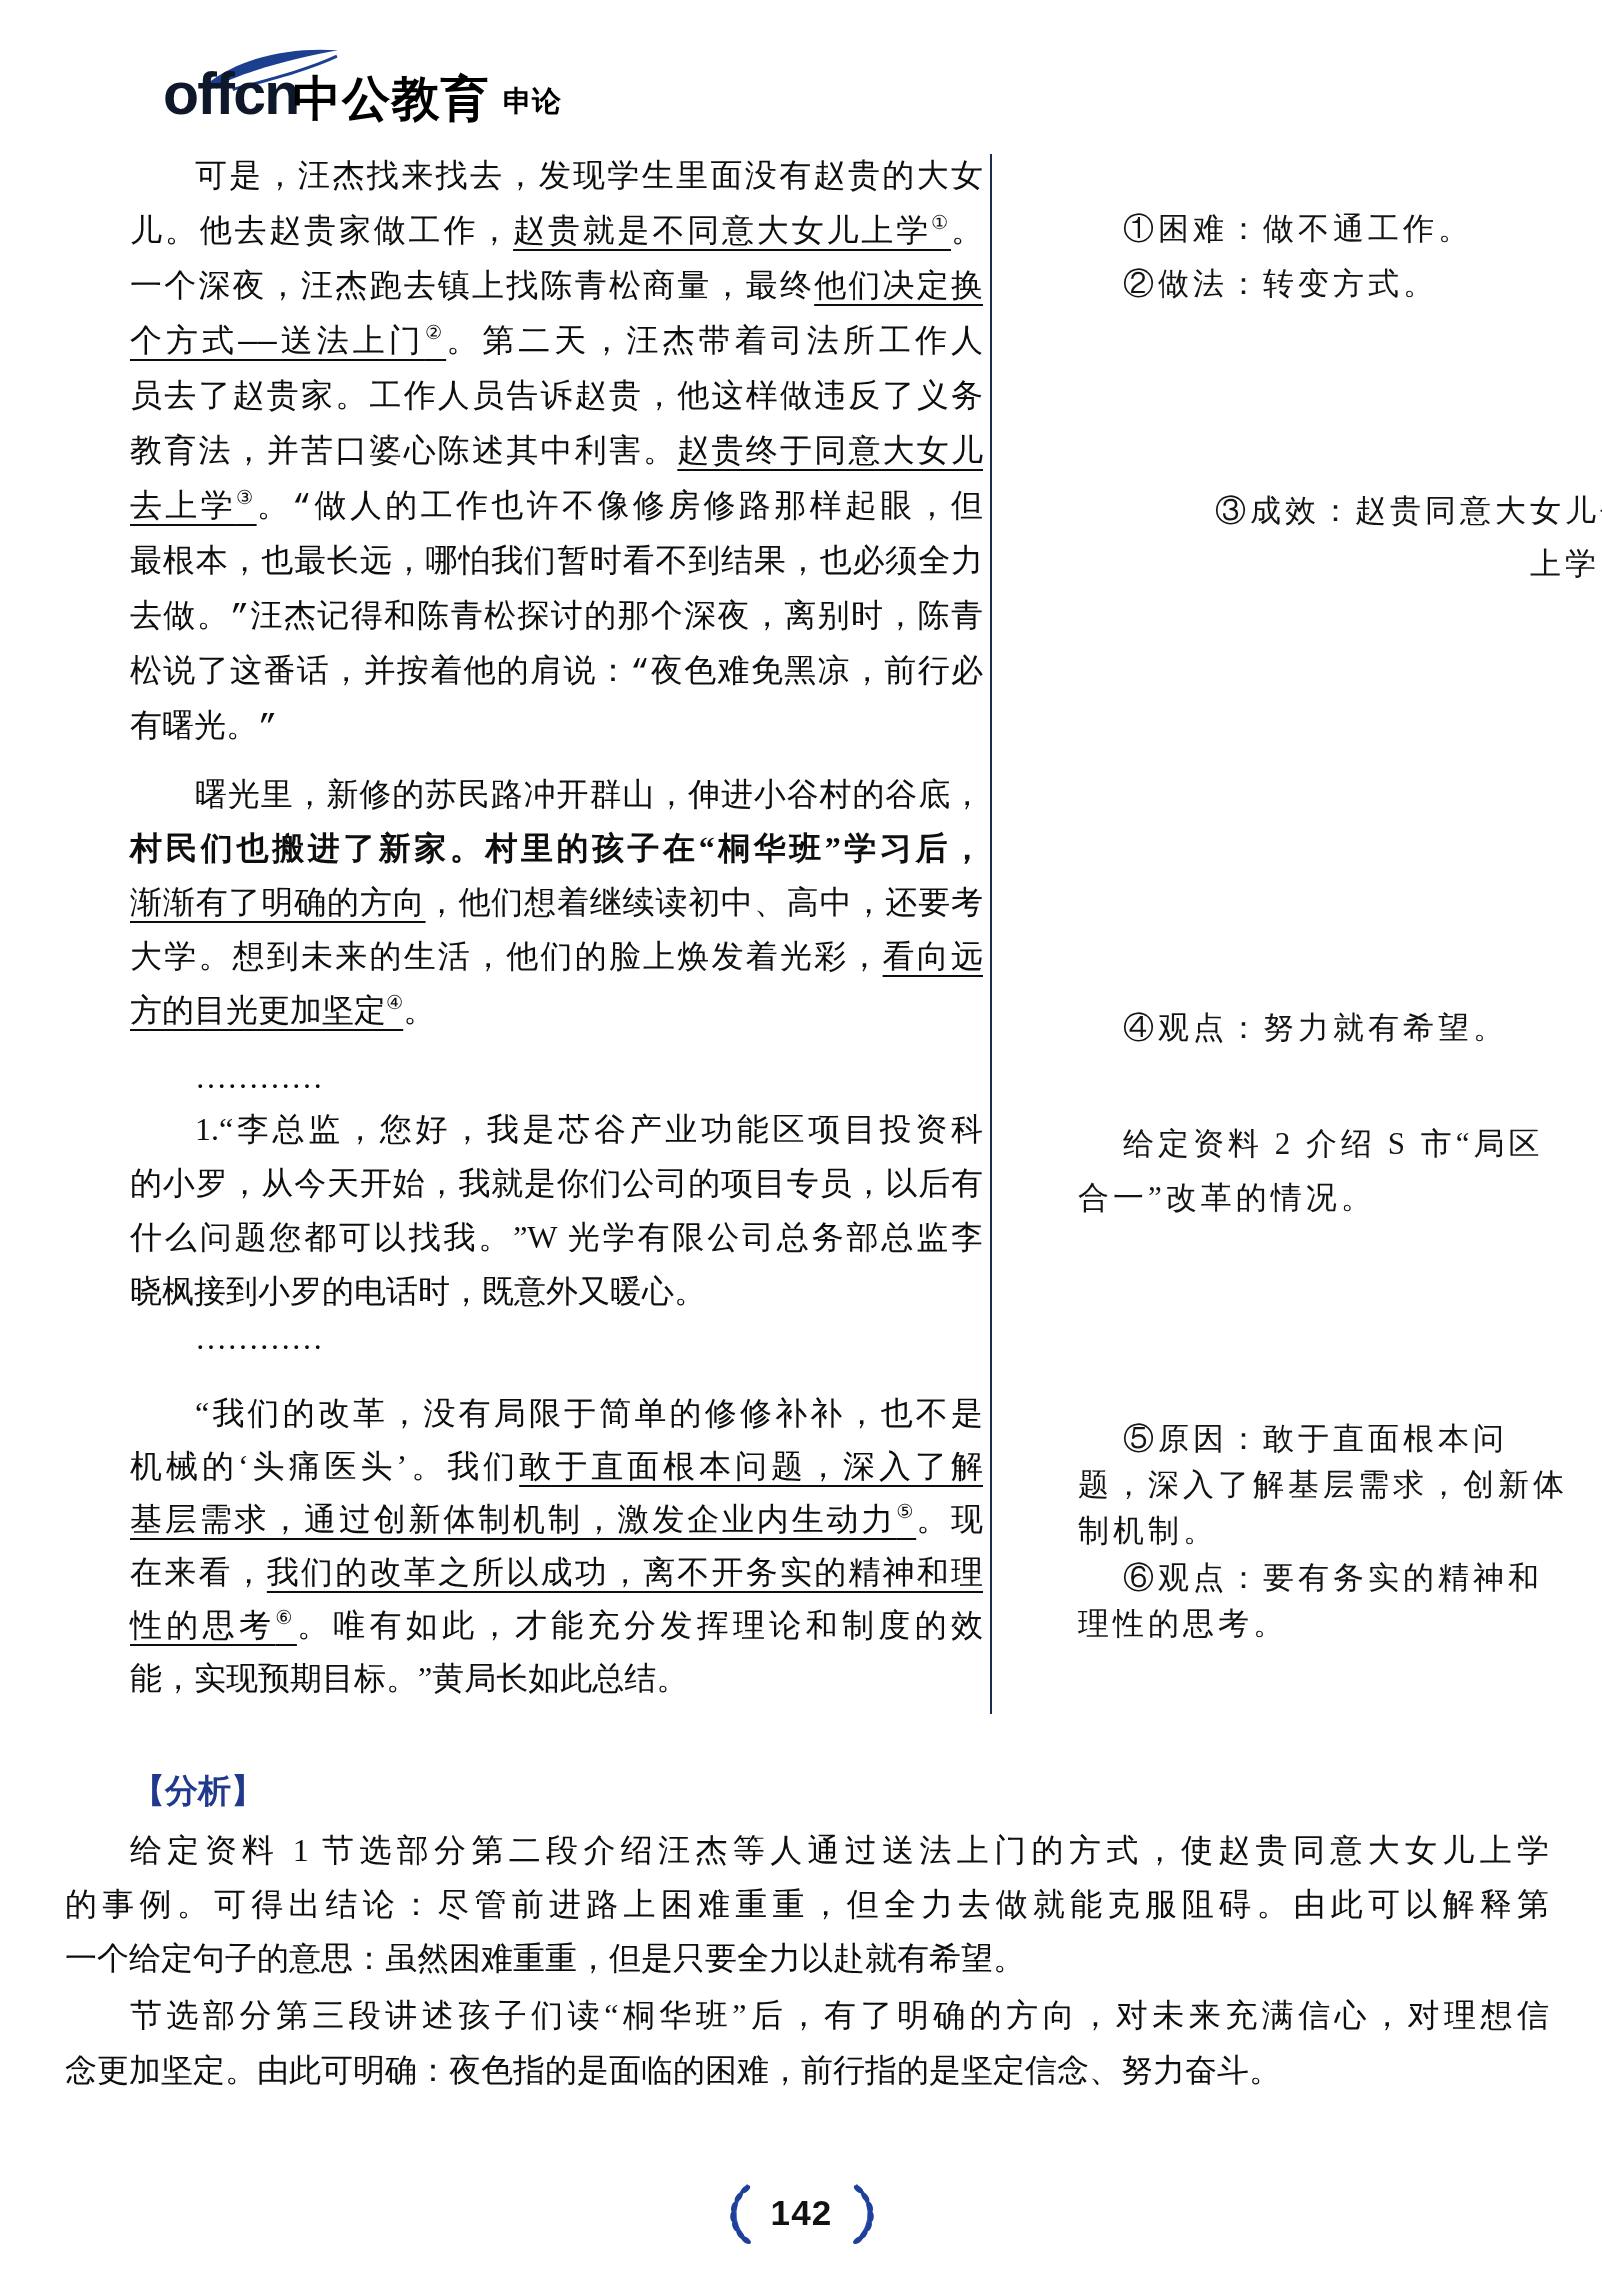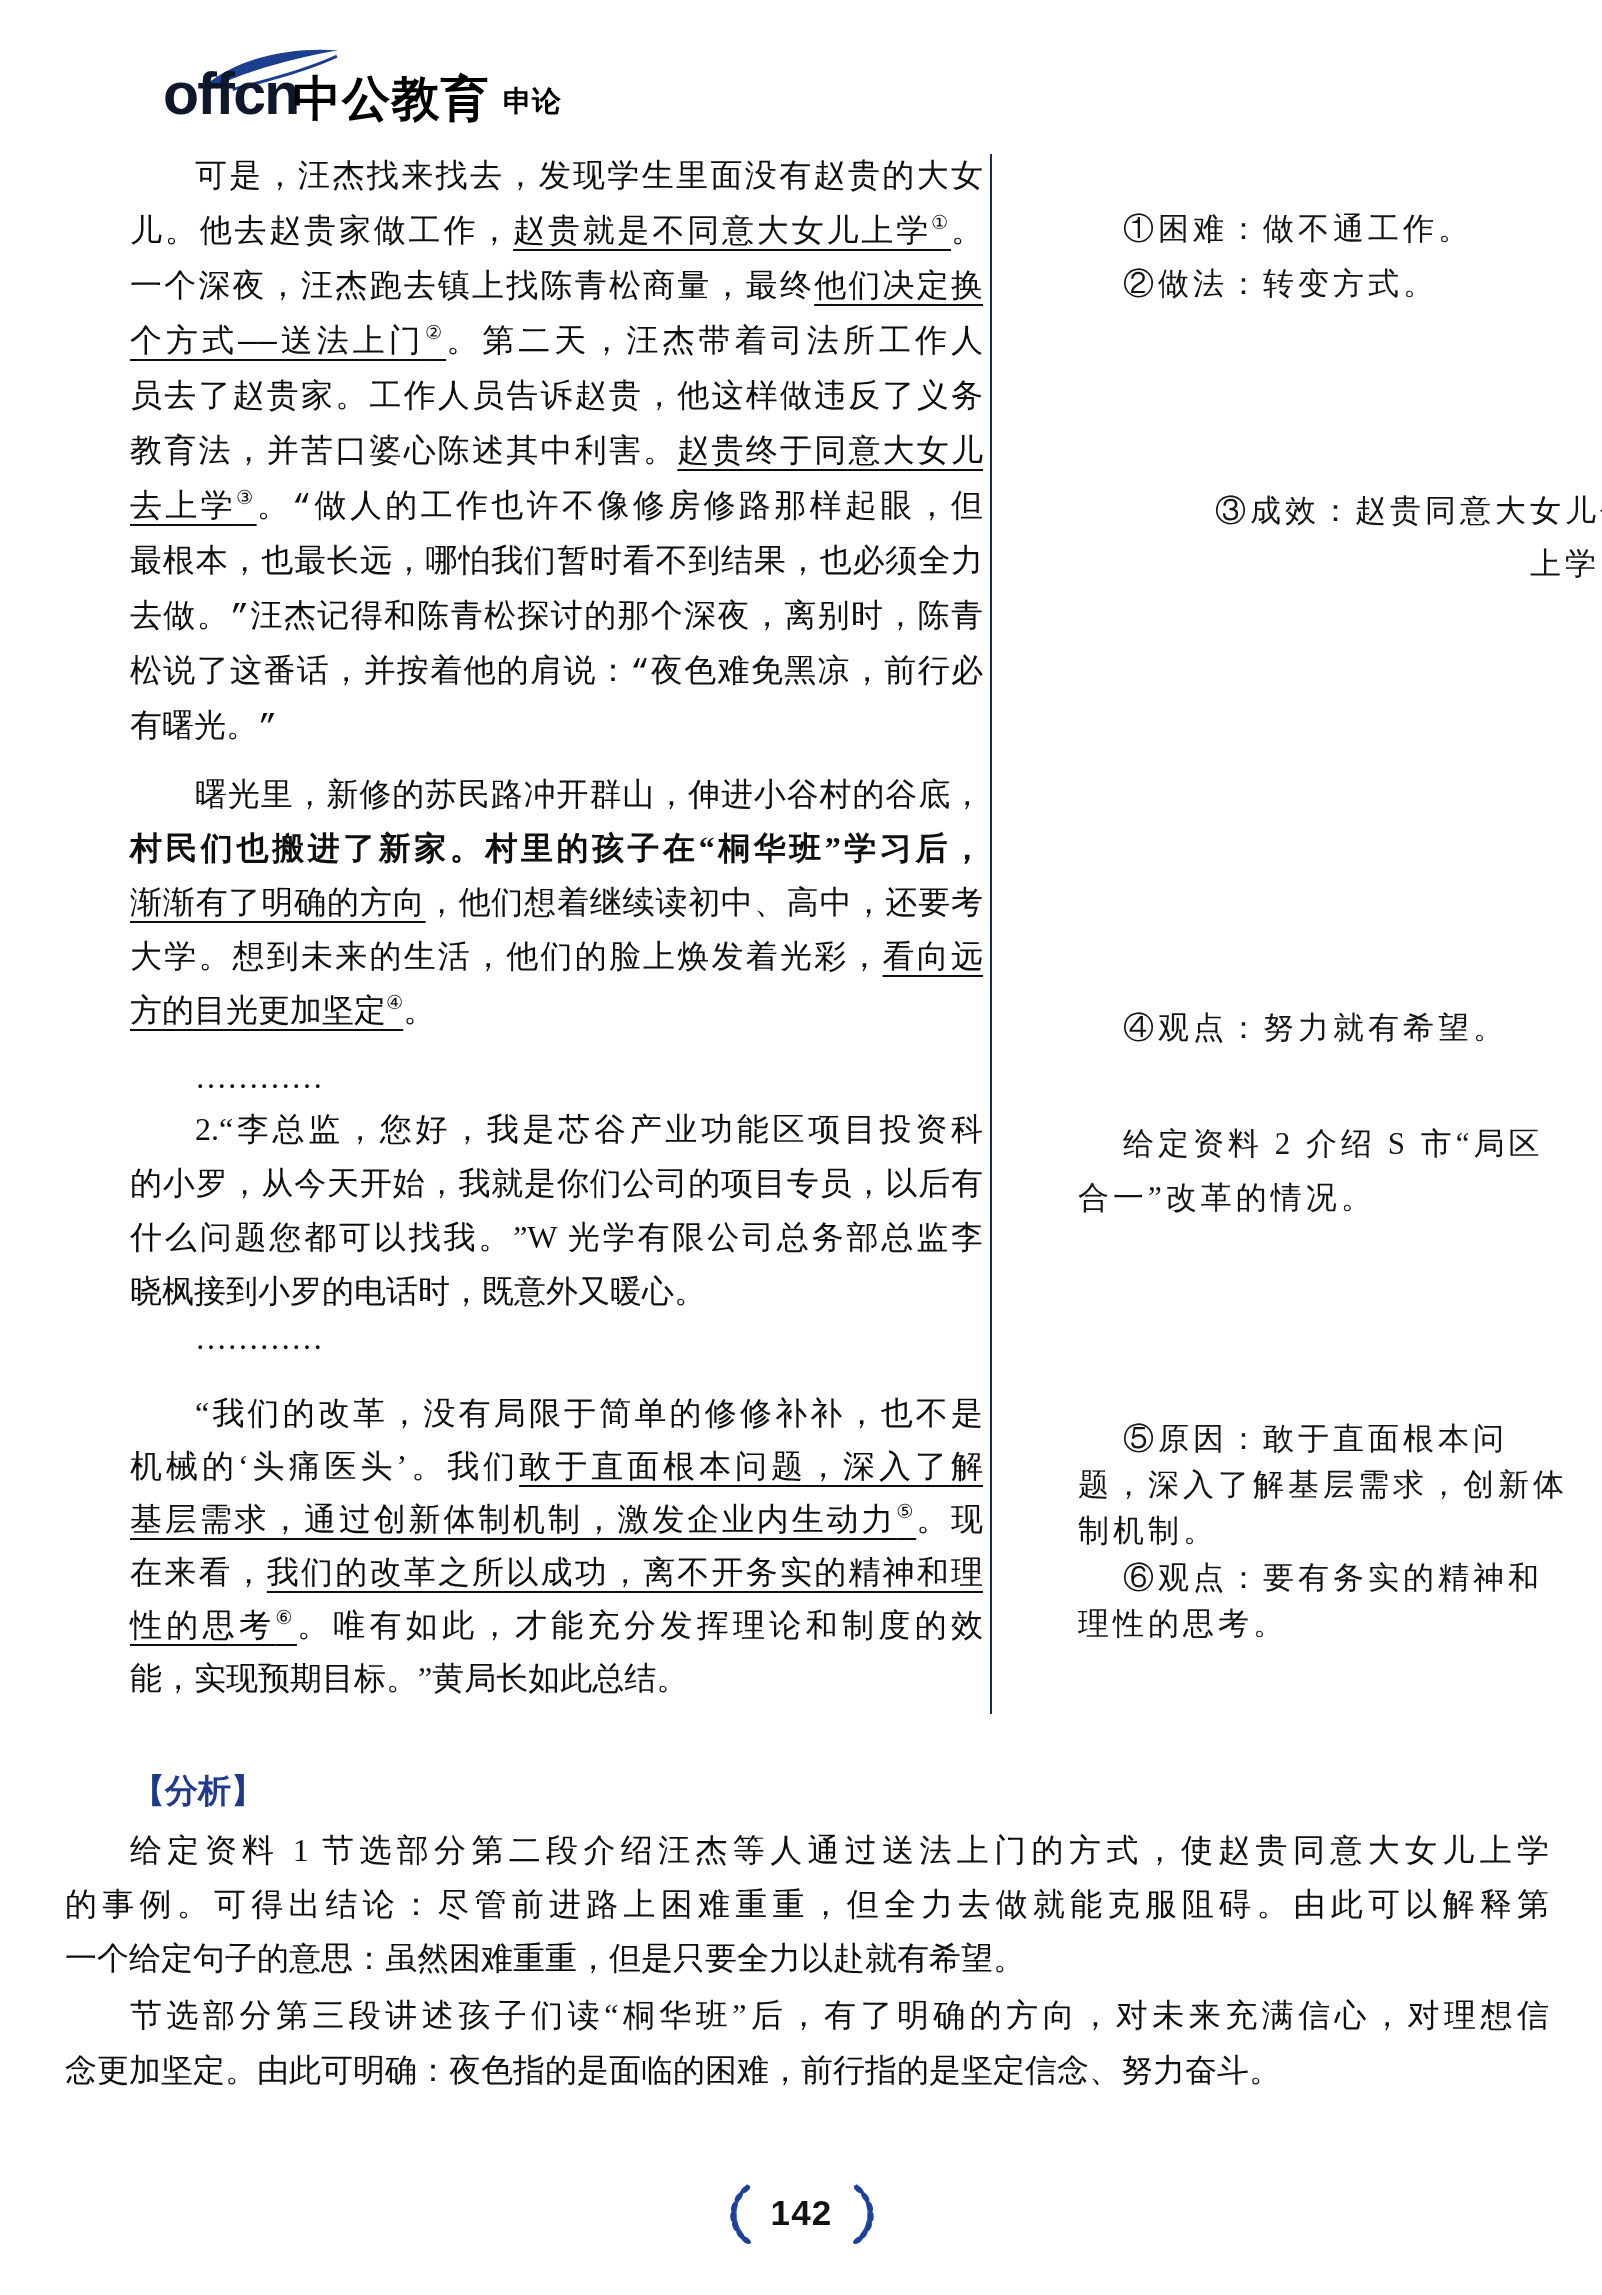--- a/index.html
+++ b/index.html
@@ -82,21 +82,21 @@
         <div class="tline full ind" style="height: 54px; line-height: 54px;"><span>曙光里，新修的苏民路冲开群山，伸进小谷村的谷底，</span></div>
         <div class="tline full" style="height: 54px; line-height: 54px; font-weight: bold;"><span>村民们也搬进了新家。村里的孩子在“桐华班”学习后，</span></div>
         <div class="tline full" style="height: 54px; line-height: 54px;"><span class="u"><span>渐渐有了明确的方向</span></span><span>，他们想着继续读初中、高中，还要考</span></div>
         <div class="tline full" style="height: 54px; line-height: 54px;"><span>大学。想到未来的生活，他们的脸上焕发着光彩，</span><span class="u"><span>看向远</span></span></div>
         <div class="tline" style="height: 54px; line-height: 54px;"><span class="u"><span>方的目光更加坚定</span><span class="sup">④</span></span><span>。</span></div>
       </div>
       <div class="mpara" style="top: 1051px;">
         <div class="tline ind" style="height: 52px; line-height: 52px;"><span>…………</span></div>
       </div>
       <div class="mpara" style="top: 1102px;">
-        <div class="tline full ind" style="height: 54px; line-height: 54px;"><span>2.“李总监，您好，我是芯谷产业功能区项目投资科</span></div>
+        <div class="tline full ind" style="height: 54px; line-height: 54px;"><span>1.“李总监，您好，我是芯谷产业功能区项目投资科</span></div>
         <div class="tline full" style="height: 54px; line-height: 54px;"><span>的小罗，从今天开始，我就是你们公司的项目专员，以后有</span></div>
         <div class="tline full" style="height: 54px; line-height: 54px;"><span>什么问题您都可以找我。”W 光学有限公司总务部总监李</span></div>
         <div class="tline" style="height: 54px; line-height: 54px;"><span>晓枫接到小罗的电话时，既意外又暖心。</span></div>
       </div>
       <div class="mpara" style="top: 1312px;">
         <div class="tline ind" style="height: 52px; line-height: 52px;"><span>…………</span></div>
       </div>
       <div class="mpara" style="top: 1387px;">
         <div class="tline full ind" style="height: 53px; line-height: 53px;"><span>“我们的改革，没有局限于简单的修修补补，也不是</span></div>
         <div class="tline full" style="height: 53px; line-height: 53px;"><span>机械的‘头痛医头’。我们</span><span class="u"><span>敢于直面根本问题，深入了解</span></span></div>

